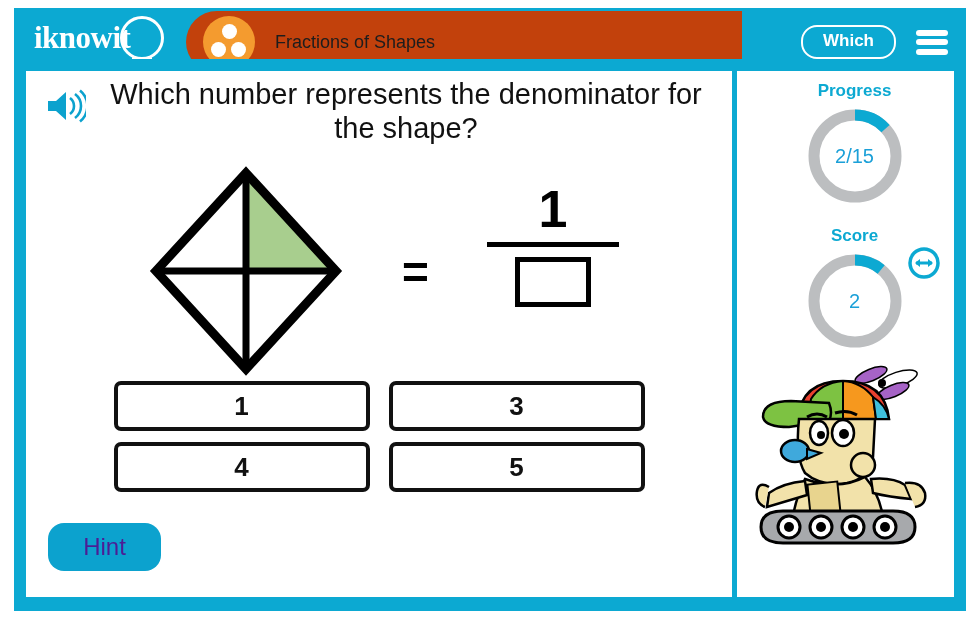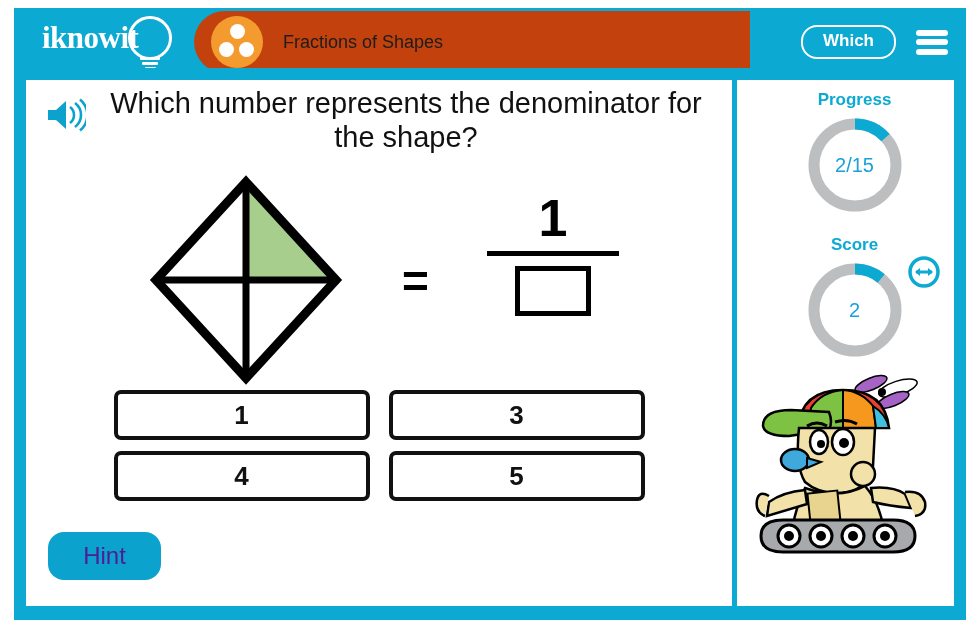--- a/index.html
+++ b/index.html
@@ -33,21 +33,21 @@
     height: 68px;
     background: #0CA9D2;
     display: flex;
     align-items: center;
   }
 
   .logo {
     position: relative;
     width: 152px;
     height: 60px;
-    margin-left: 22px;
+    margin-left: 14px;
     flex: none;
   }
   .logo-text {
     position: absolute;
     left: 6px;
     top: 8px;
     font-family: "Liberation Serif", serif;
     font-weight: bold;
     font-size: 31px;
     color: #ffffff;
@@ -150,21 +150,21 @@
     display: block;
     height: 6px;
     background: #ffffff;
     border-radius: 3px;
   }
 
   
   .frame {
     position: absolute;
     left: 0;
-    top: 60px;
+    top: 51px;
     width: 952px;
     height: 552px;
     background: #0CA9D2;
     box-sizing: border-box;
     padding: 12px 12px 14px 12px;
   }
   .frame-inner {
     position: relative;
     width: 928px;
     height: 526px;

